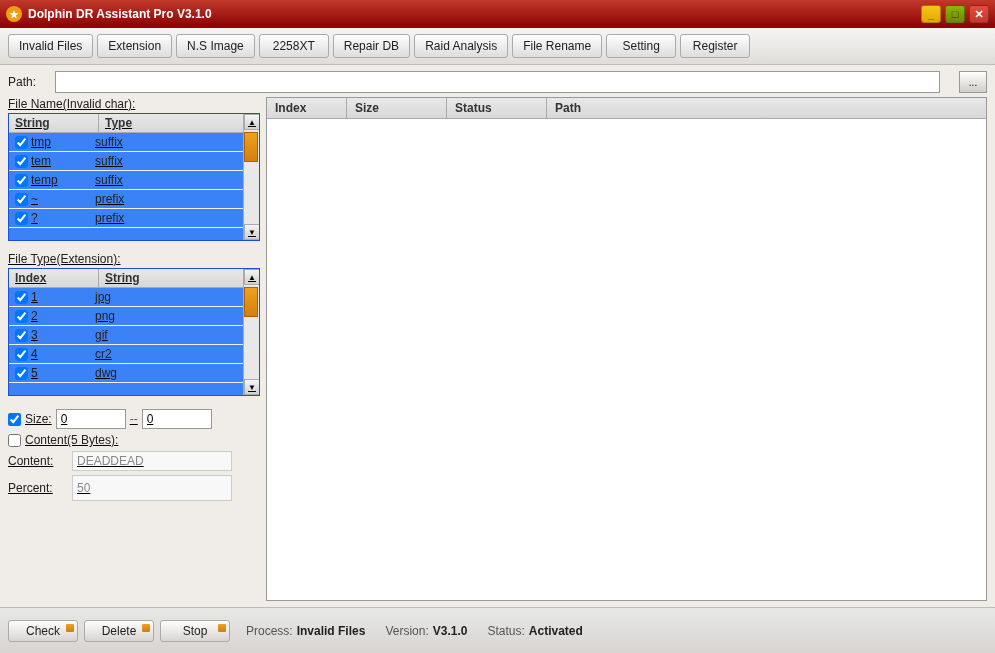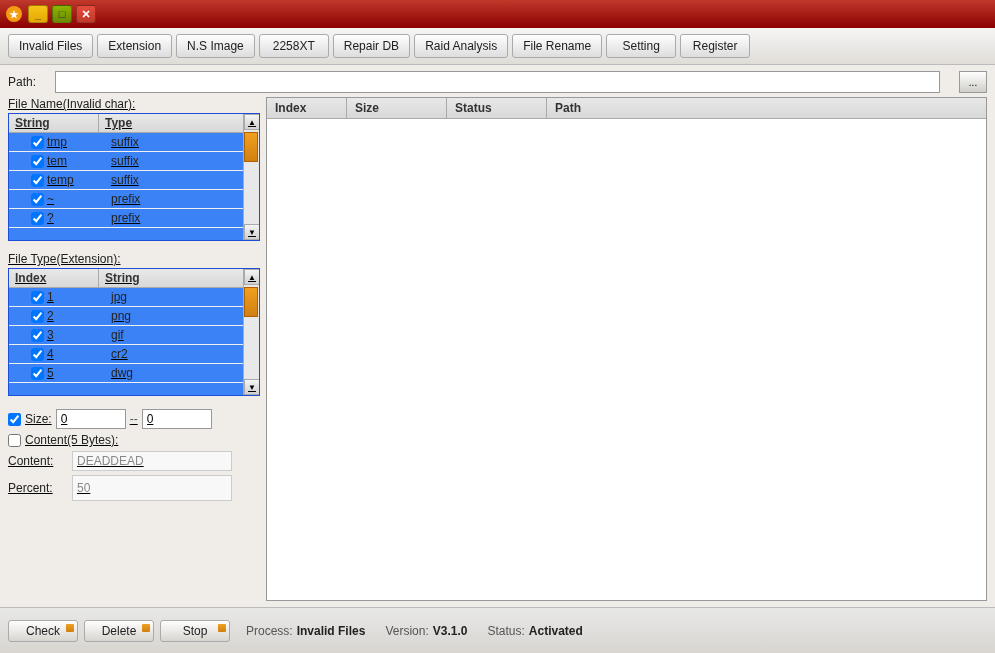--- a/index.html
+++ b/index.html
@@ -158,21 +158,21 @@
       font-weight: bold;
       color: #333;
       border-right: 1px solid #aaa;
     }
     .list-header-cell:last-child { border-right: none; }
 
     .list-body { overflow-y: auto; }
     .list-row {
       display: flex;
       align-items: center;
-      padding: 1px 16px;
+      padding: 1px 0;
       border-bottom: 1px solid #f0f0f0;
     }
     .list-cell {
       padding: 1px 6px;
       font-size: 12px;
       color: #222;
     }
     .list-cell.checkbox-cell {
       display: flex;
       align-items: center;
@@ -379,20 +379,21 @@
       cursor: pointer;
     }
   </style>
 </head>
 <body>
 
 <div class="titlebar">
   <div class="titlebar-icon">
     <span>★</span>
   </div>
+  <span class="titlebar-title">Dolphin DR Assistant Pro V3.1.0</span>
   <div class="titlebar-controls">
     <div class="titlebar-btn minimize">_</div>
     <div class="titlebar-btn maximize">□</div>
     <div class="titlebar-btn close">✕</div>
   </div>
 </div>
 
 <div class="main-window">
 
   <div class="toolbar">

